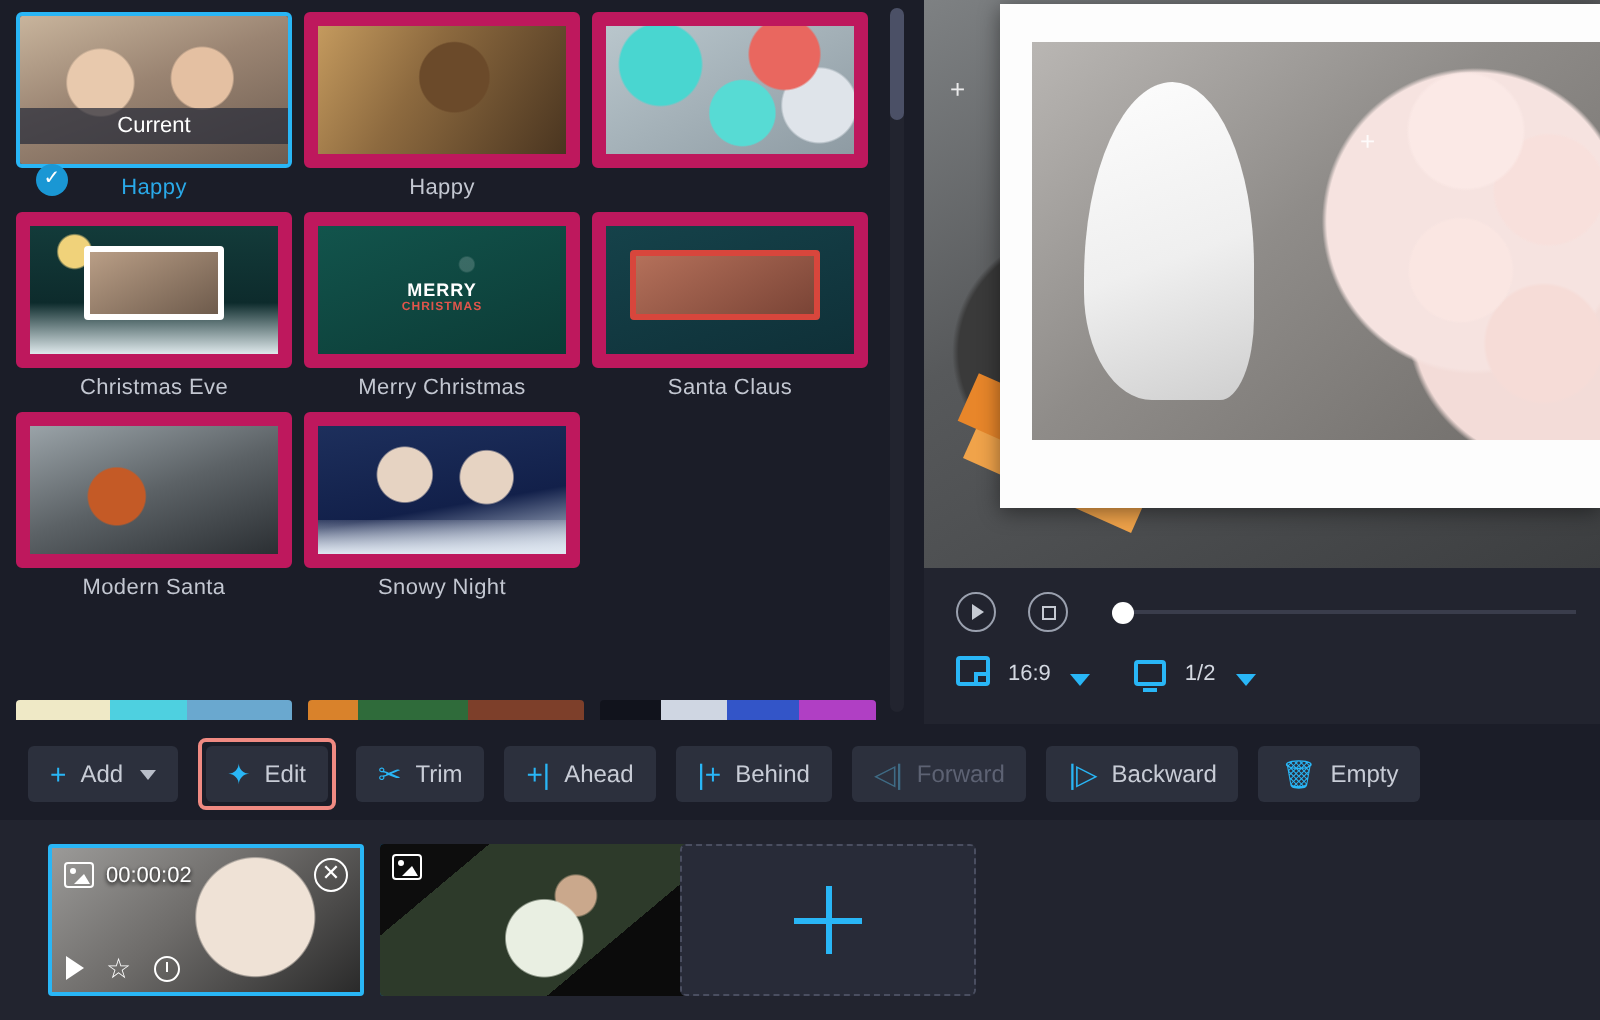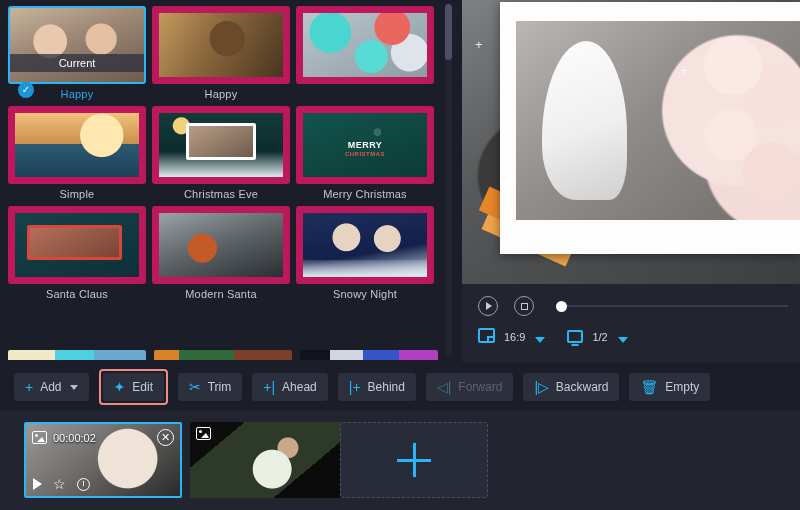--- a/index.html
+++ b/index.html
@@ -328,26 +328,20 @@
         </div>
         <div class="tpl-label">Happy</div>
       </div>
 
       <div class="tpl-cell">
         <div class="tpl-thumb">
           <div class="art art-chic"></div>
         </div>
       </div>
 
-      <div class="tpl-cell">
-        <div class="tpl-thumb">
-          <div class="art art-simple"></div>
-        </div>
-        <div class="tpl-label">Simple</div>
-      </div>
 
       <div class="tpl-cell">
         <div class="tpl-thumb">
           <div class="art art-xmas-eve">
             <div class="inner-frame"></div>
           </div>
         </div>
         <div class="tpl-label">Christmas Eve</div>
       </div>
 

